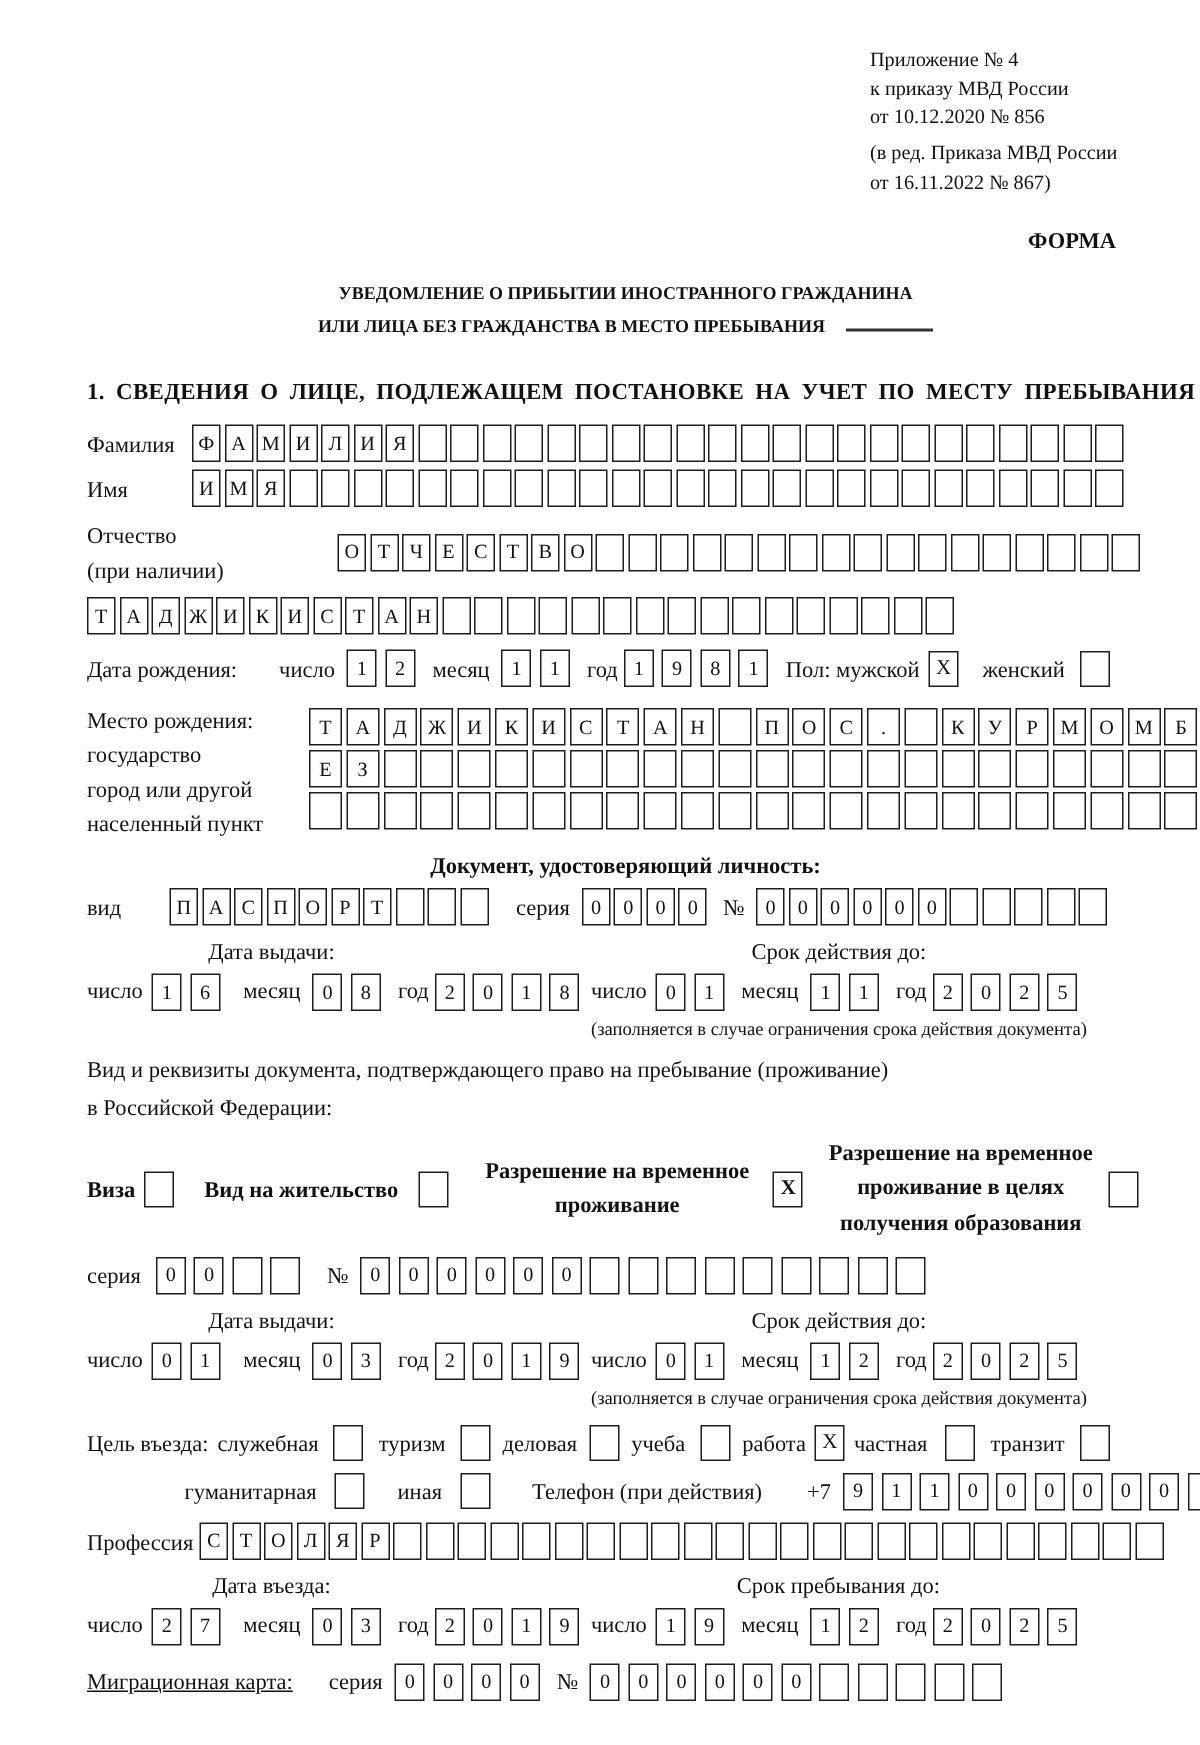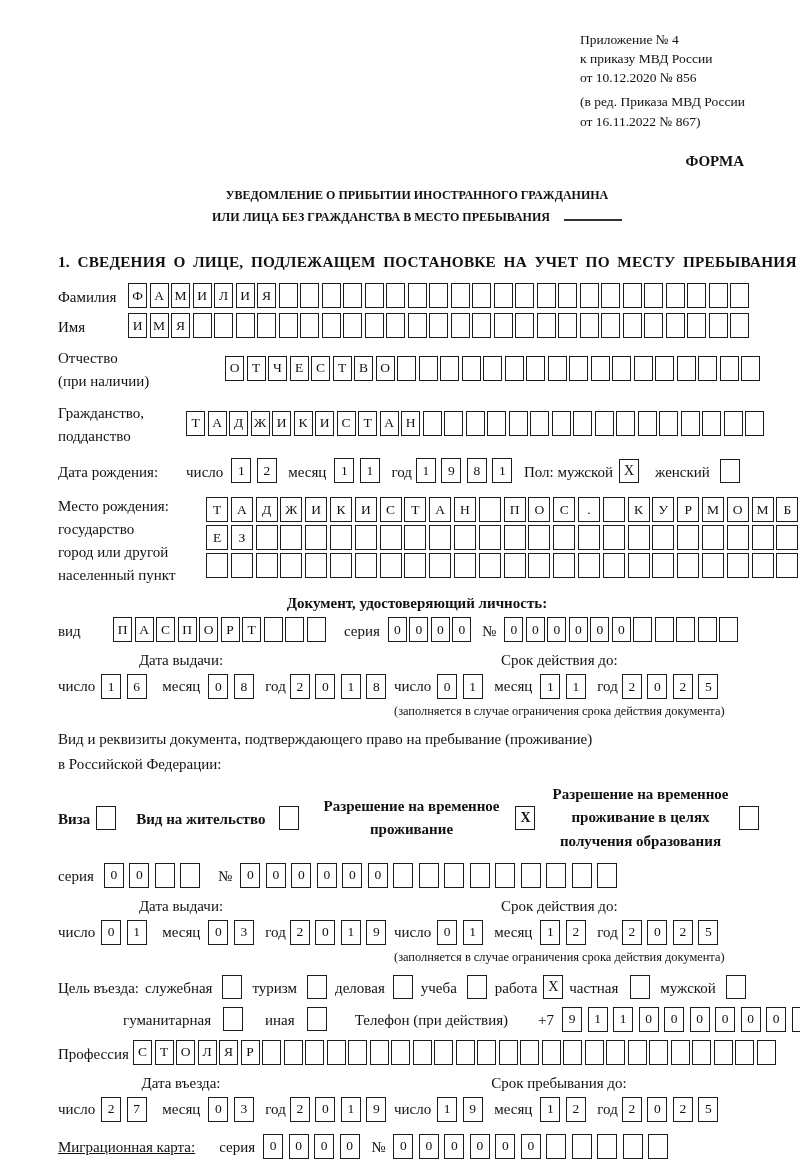--- a/index.html
+++ b/index.html
@@ -181,24 +181,20 @@
         <span class="cell"></span>
         <span class="cell"></span>
         <span class="cell"></span>
         <span class="cell"></span>
         <span class="cell"></span>
         <span class="cell"></span>
       </span>
   </div>
 
   <div class="row">
-    <span class="lblblock w128">
-      <span>Гражданство,</span><br>
-      <span>подданство</span>
-    </span>
     <span class="cells">
         <span class="cell">Т</span>
         <span class="cell">А</span>
         <span class="cell">Д</span>
         <span class="cell">Ж</span>
         <span class="cell">И</span>
         <span class="cell">К</span>
         <span class="cell">И</span>
         <span class="cell">С</span>
         <span class="cell">Т</span>
@@ -521,21 +517,21 @@
     <span class="t pt3 ml10">туризм</span>
     <span class="cb ml10"></span>
     <span class="t pt3 ml8">деловая</span>
     <span class="cb ml8"></span>
     <span class="t pt3 ml8">учеба</span>
     <span class="cb ml10"></span>
     <span class="t pt3 ml8">работа</span>
     <span class="cb ml6">X</span>
     <span class="t pt3 ml6">частная</span>
     <span class="cb ml12"></span>
-    <span class="t pt3 ml10">мужской</span>
+    <span class="t pt3 ml10">транзит</span>
     <span class="cb ml10"></span>
   </div>
 
   <div class="row mt8">
     <span class="t pt3 ml65">гуманитарная</span>
     <span class="cb ml12"></span>
     <span class="t pt3 ml22">иная</span>
     <span class="cb ml12"></span>
     <span class="t pt3 ml28">Телефон (при действия)</span>
     <span class="t pt3 ml30 mr8">+7</span>

